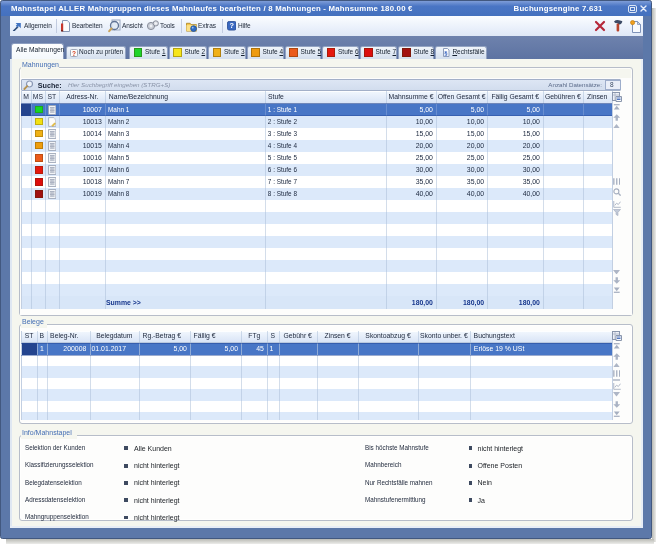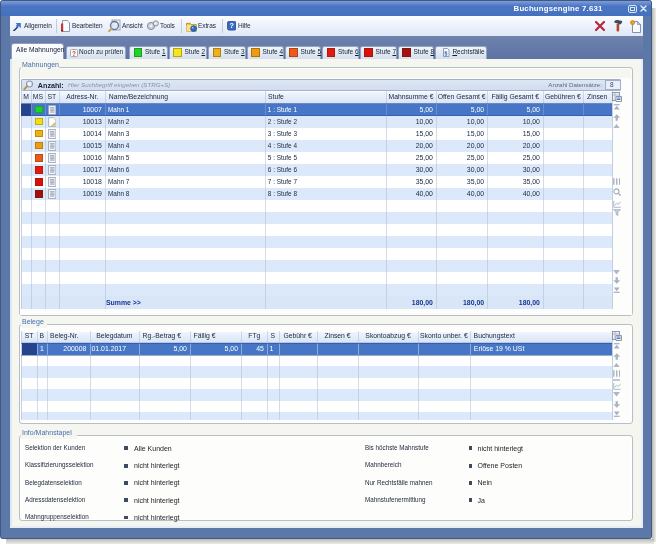--- a/index.html
+++ b/index.html
@@ -2,20 +2,21 @@
 <html><head><meta charset="utf-8"><style>
 *{margin:0;padding:0;box-sizing:border-box;font-family:"Liberation Sans",sans-serif;-webkit-font-smoothing:antialiased;}
 html,body{width:659px;height:548px;background:#fff;overflow:hidden;}
 #root{position:absolute;left:0;top:0;width:659px;height:548px;}
 </style></head><body>
 <div id="root">
 <div style="position:absolute;left:652px;top:8px;width:4px;height:534px;background:linear-gradient(to right,#b9bab4,#ececea);"></div>
 <div style="position:absolute;left:6px;top:539px;width:648px;height:5px;background:linear-gradient(#b9bab4,#ececea);"></div>
 <div style="position:absolute;left:0px;top:0px;width:652px;height:539px;background:#5c78a9;border:1px solid #42587f;border-radius:2.5px;"></div>
 <div style="position:absolute;left:1px;top:1px;width:650px;height:15px;background:linear-gradient(#7e9dd8,#4a75c4 35%,#4471be);border-radius:2px 2px 0 0;"></div>
+<div style="position:absolute;left:11px;top:4px;font-size:7.8px;line-height:9.8px;color:#ffffff;font-weight:bold;white-space:nowrap;letter-spacing:0.22px;">Mahnstapel ALLER Mahngruppen dieses Mahnlaufes bearbeiten / 8 Mahnungen - Mahnsumme 180.00 €</div>
 <div style="position:absolute;right:56.5px;top:4px;font-size:7.8px;line-height:9.8px;color:#ffffff;font-weight:bold;white-space:nowrap;letter-spacing:0.2px;">Buchungsengine 7.631</div>
 <svg style="position:absolute;left:628px;top:5px" width="9" height="8" viewBox="0 0 9 8">
 <rect x="0.5" y="0.5" width="8" height="7" rx="1.5" fill="none" stroke="#dce6f6" stroke-width="1"></rect>
 <rect x="2.5" y="2.5" width="4" height="3" fill="none" stroke="#dce6f6" stroke-width="1"></rect>
     </svg>
 <svg style="position:absolute;left:640px;top:5px" width="7" height="7" viewBox="0 0 7 7">
 <path d="M1 1 L6 6 M6 1 L1 6" stroke="#e8eefa" stroke-width="1.4" stroke-linecap="round"></path>
     </svg>
 <div style="position:absolute;left:10px;top:16px;width:633px;height:20px;background:linear-gradient(#fbfdff,#e7eefa 70%,#dfe8f6);"></div>
 <div style="position:absolute;left:56px;top:19px;width:1px;height:14px;background:#c2cce0;"></div>
@@ -117,21 +118,21 @@
 <div style="position:absolute;left:10px;top:526px;width:633px;height:2px;background:#e7edf6;"></div>
 <div style="position:absolute;left:19px;top:66.5px;width:613.5px;height:249.0px;border:1px solid #b7bdc9;border-radius:3px;box-shadow:inset 0 0 0 1px rgba(255,255,255,0.7);"></div>
     <div style="position:absolute;left:21px;top:61.0px;width:38px;height:10px;background:#f5f6ef;"></div>
     <div style="position:absolute;left:22px;top:60.0px;font-size:7px;line-height:9px;color:#446eb4;font-weight:normal;white-space:nowrap;">Mahnungen</div>
 <div style="position:absolute;left:20px;top:77.5px;width:611.5px;height:237px;background:#fdfdfc;"></div>
 <div style="position:absolute;left:21px;top:78.5px;width:600px;height:12.5px;background:linear-gradient(#dde6f4,#d2ddee);border:1px solid #a3b0c8;border-radius:1px;"></div>
 <svg style="position:absolute;left:23px;top:80px" width="11" height="10" viewBox="0 0 11 10">
 <circle cx="6.5" cy="4" r="3" fill="#eef3fa" stroke="#8a98b4" stroke-width="1.2"></circle>
 <path d="M4.2 6.2 L1.4 9" stroke="#b8934e" stroke-width="1.8" stroke-linecap="round"></path>
     </svg>
-<div style="position:absolute;left:37.8px;top:80.7px;font-size:7.2px;line-height:9.2px;color:#1a2436;font-weight:bold;white-space:nowrap;">Anzahl:</div>
+<div style="position:absolute;left:37.8px;top:80.7px;font-size:7.2px;line-height:9.2px;color:#1a2436;font-weight:bold;white-space:nowrap;">Suche:</div>
 <div style="position:absolute;left:68px;top:81.2px;font-size:6.2px;line-height:8.2px;color:#8a94a8;font-weight:normal;white-space:nowrap;font-style:italic;">Hier Suchbegriff eingeben (STRG+S)</div>
 <div style="position:absolute;right:57px;top:81.2px;font-size:6.2px;line-height:8.2px;color:#5a6a88;font-weight:normal;white-space:nowrap;">Anzahl Datensätze: </div>
 <div style="position:absolute;left:604.5px;top:79.5px;width:16.5px;height:10.5px;background:#e9eef8;border:1px solid #9dadcb;"></div>
 <div style="position:absolute;left:610px;top:80.8px;font-size:6.5px;line-height:8.5px;color:#3c4c66;font-weight:normal;white-space:nowrap;">8</div>
 <div style="position:absolute;left:21px;top:91px;width:590.8px;height:12.5px;background:linear-gradient(#f0f6fd,#d9e4f6);border-top:1px solid #fdfeff;border-bottom:1px solid #bac8de;"></div>
 <div style="position:absolute;left:21px;top:103.5px;width:590.8px;height:12.100000000000001px;background:#ffffff;"></div>
 <div style="position:absolute;left:21px;top:115.55px;width:590.8px;height:12.100000000000001px;background:#dce9fa;"></div>
 <div style="position:absolute;left:21px;top:127.6px;width:590.8px;height:12.100000000000001px;background:#ffffff;"></div>
 <div style="position:absolute;left:21px;top:139.65px;width:590.8px;height:12.100000000000001px;background:#dce9fa;"></div>
 <div style="position:absolute;left:21px;top:151.7px;width:590.8px;height:12.100000000000001px;background:#ffffff;"></div>

